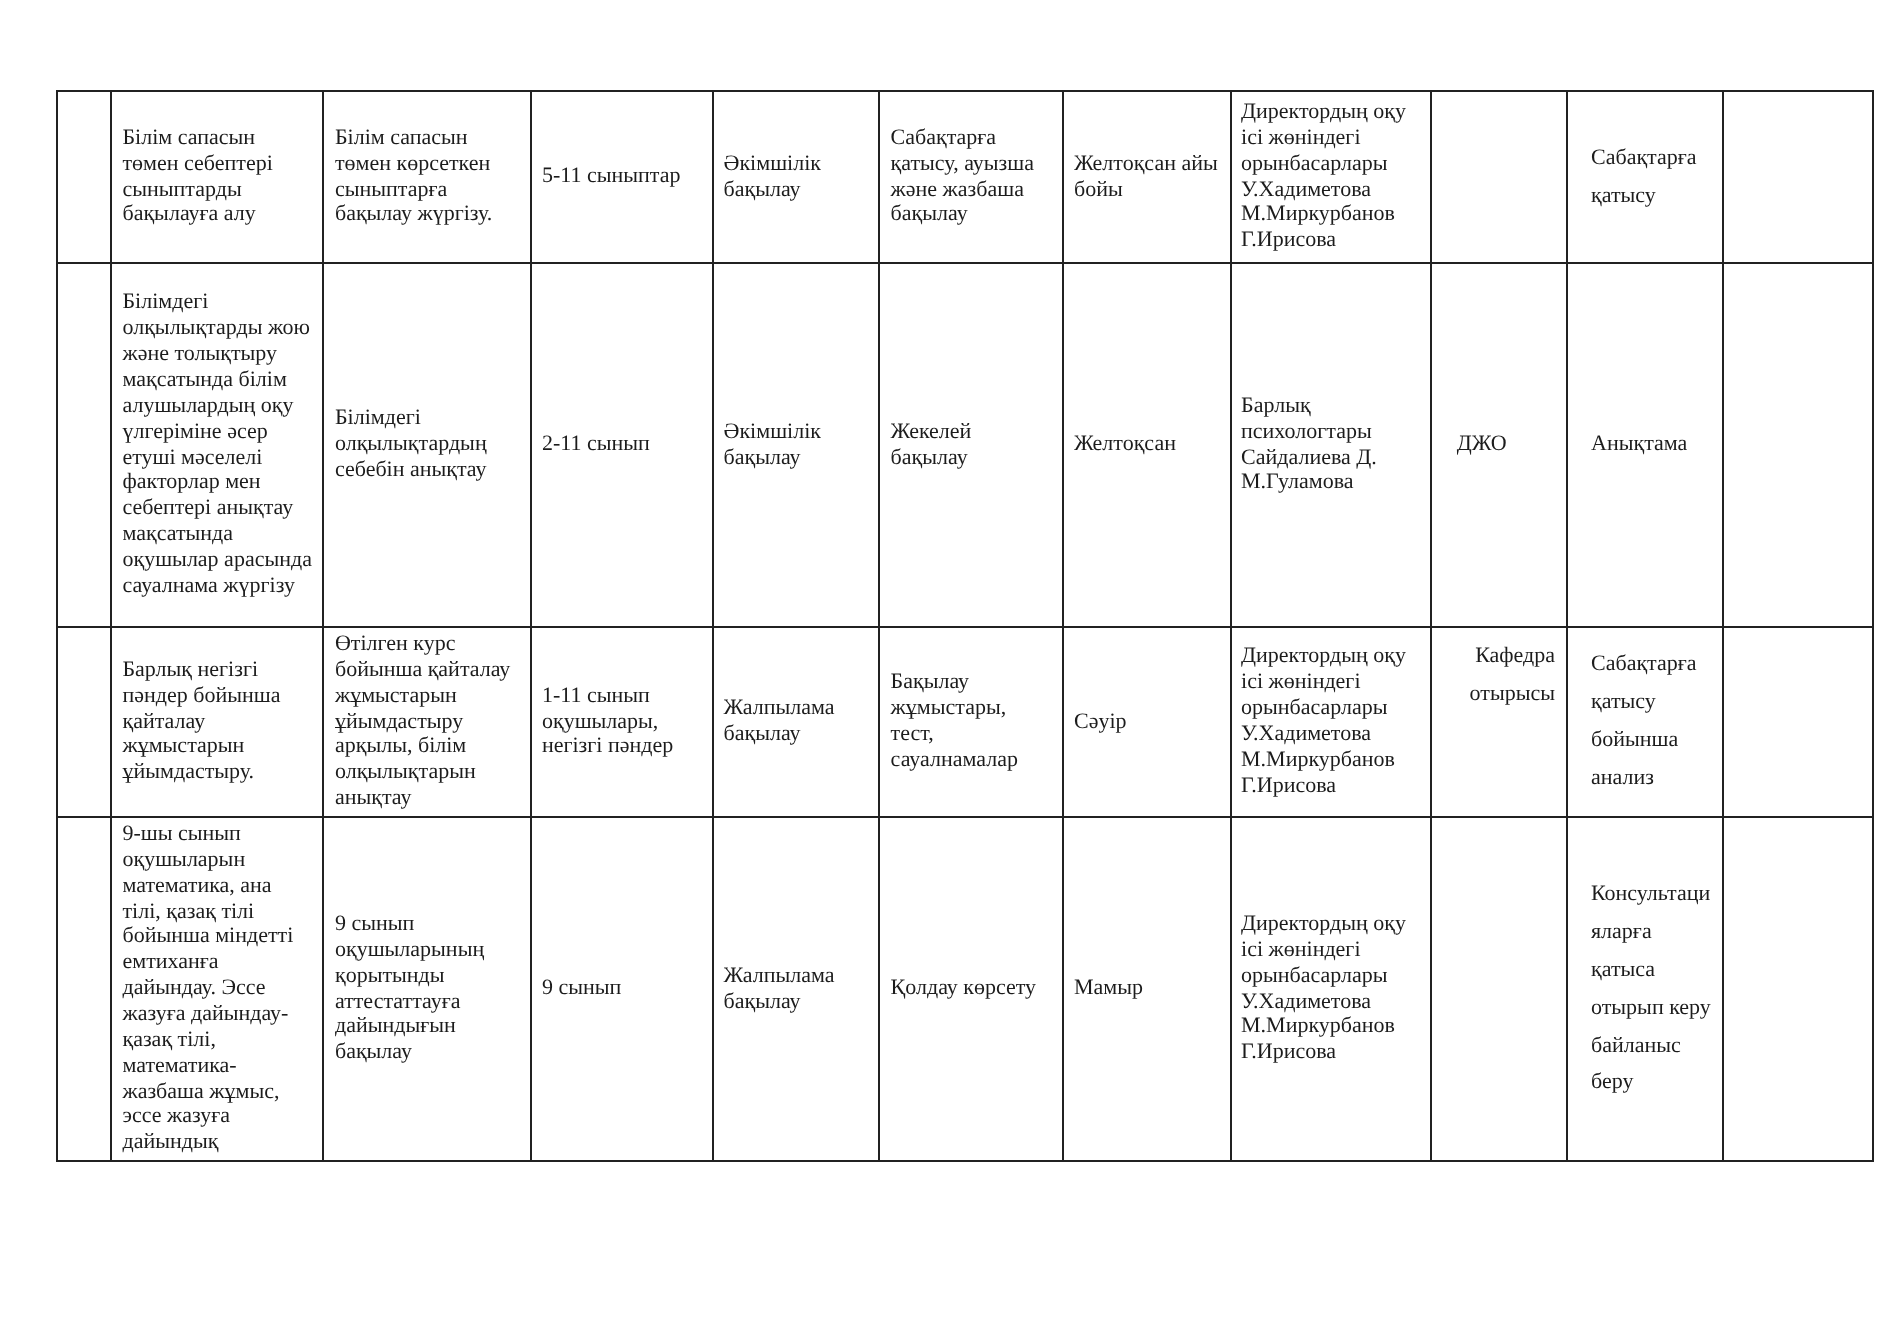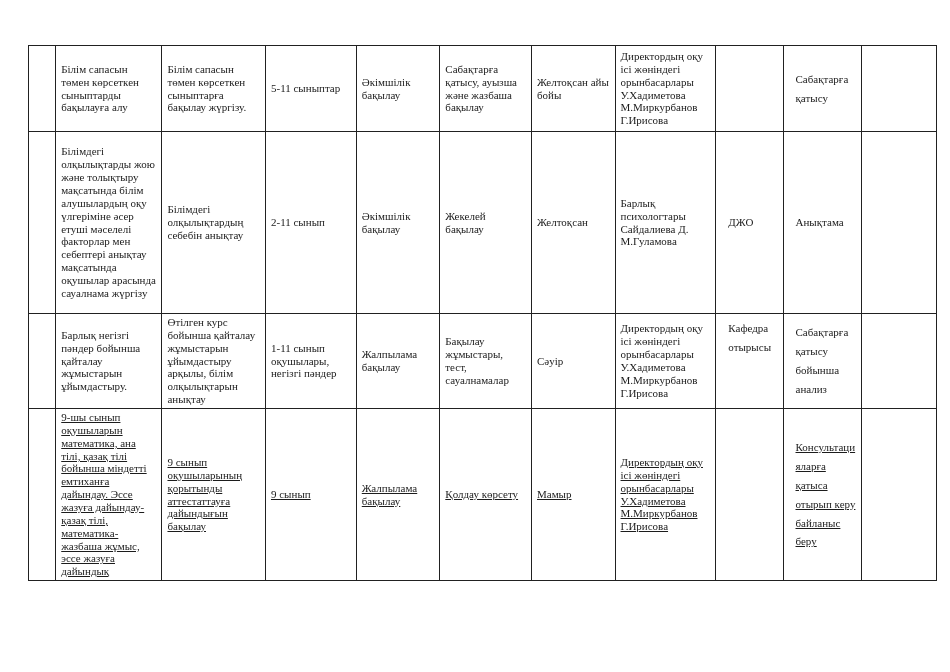--- a/index.html
+++ b/index.html
@@ -31,21 +31,21 @@
     border:1px solid var(--border);
     vertical-align:middle;
     padding:2px 5px;
     font-size:11px;
     line-height:1.17;
     text-align:left;
     overflow:hidden;
     word-wrap:break-word;
   }
   table.plan td.loose{line-height:1.72;padding-left:12px;}
-  table.plan td.vtop{vertical-align:top;padding-top:5px;}
+  table.plan td.vtop{vertical-align:top;padding-top:5px;text-align:right;}
   table.plan td.vbottom{vertical-align:bottom;padding-bottom:5px;}
   col.c1{width:3.0%;}
   col.c2{width:11.7%;}
   col.c3{width:11.4%;}
   col.c4{width:10.0%;}
   col.c5{width:9.2%;}
   col.c6{width:10.1%;}
   col.c7{width:9.2%;}
   col.c8{width:11.1%;}
   col.c9{width:7.4%;}
@@ -66,21 +66,21 @@
         <col class="c6">
         <col class="c7">
         <col class="c8">
       <col class="c9">
         <col class="c10">
         <col class="c11">
     </colgroup>
     <tbody>
         <tr style="height: 86px;">
           <td></td>
-          <td>Білім сапасын төмен көрсеткен сыныптарды бақылауға алу</td>
+          <td>Білім сапасын төмен себептері сыныптарды бақылауға алу</td>
           <td>Білім сапасын төмен көрсеткен сыныптарға бақылау жүргізу.</td>
           <td>5-11 сыныптар</td>
           <td>Әкімшілік бақылау</td>
           <td>Сабақтарға қатысу, ауызша және жазбаша бақылау</td>
           <td>Желтоқсан айы бойы</td>
           <td>Директордың оқу ісі жөніндегі орынбасарлары У.Хадиметова М.Миркурбанов Г.Ирисова</td>
           <td class="loose"></td>
           <td class="loose">Сабақтарға қатысу</td>
           <td></td>
         </tr>
@@ -103,21 +103,21 @@
           <td>Өтілген курс бойынша қайталау жұмыстарын ұйымдастыру арқылы, білім олқылықтарын анықтау</td>
           <td>1-11 сынып оқушылары, негізгі пәндер</td>
           <td>Жалпылама бақылау</td>
           <td>Бақылау жұмыстары, тест, сауалнамалар</td>
           <td>Сәуір</td>
           <td>Директордың оқу ісі жөніндегі орынбасарлары У.Хадиметова М.Миркурбанов Г.Ирисова</td>
           <td class="loose vtop">Кафедра отырысы</td>
           <td class="loose">Сабақтарға қатысу бойынша анализ</td>
           <td></td>
         </tr>
-        <tr style="height: 170px; text-decoration: underline;">
+        <tr style="height: 170px;">
           <td></td>
           <td>9-шы сынып оқушыларын математика, ана тілі, қазақ тілі бойынша міндетті емтиханға дайындау. Эссе жазуға дайындау-қазақ тілі, математика-жазбаша жұмыс, эссе жазуға дайындық</td>
           <td>9 сынып оқушыларының қорытынды аттестаттауға дайындығын бақылау</td>
           <td>9 сынып</td>
           <td>Жалпылама бақылау</td>
           <td>Қолдау көрсету</td>
           <td>Мамыр</td>
           <td>Директордың оқу ісі жөніндегі орынбасарлары У.Хадиметова М.Миркурбанов Г.Ирисова</td>
           <td class="loose"></td>
           <td class="loose">Консультаци яларға қатыса отырып керу байланыс беру</td>

